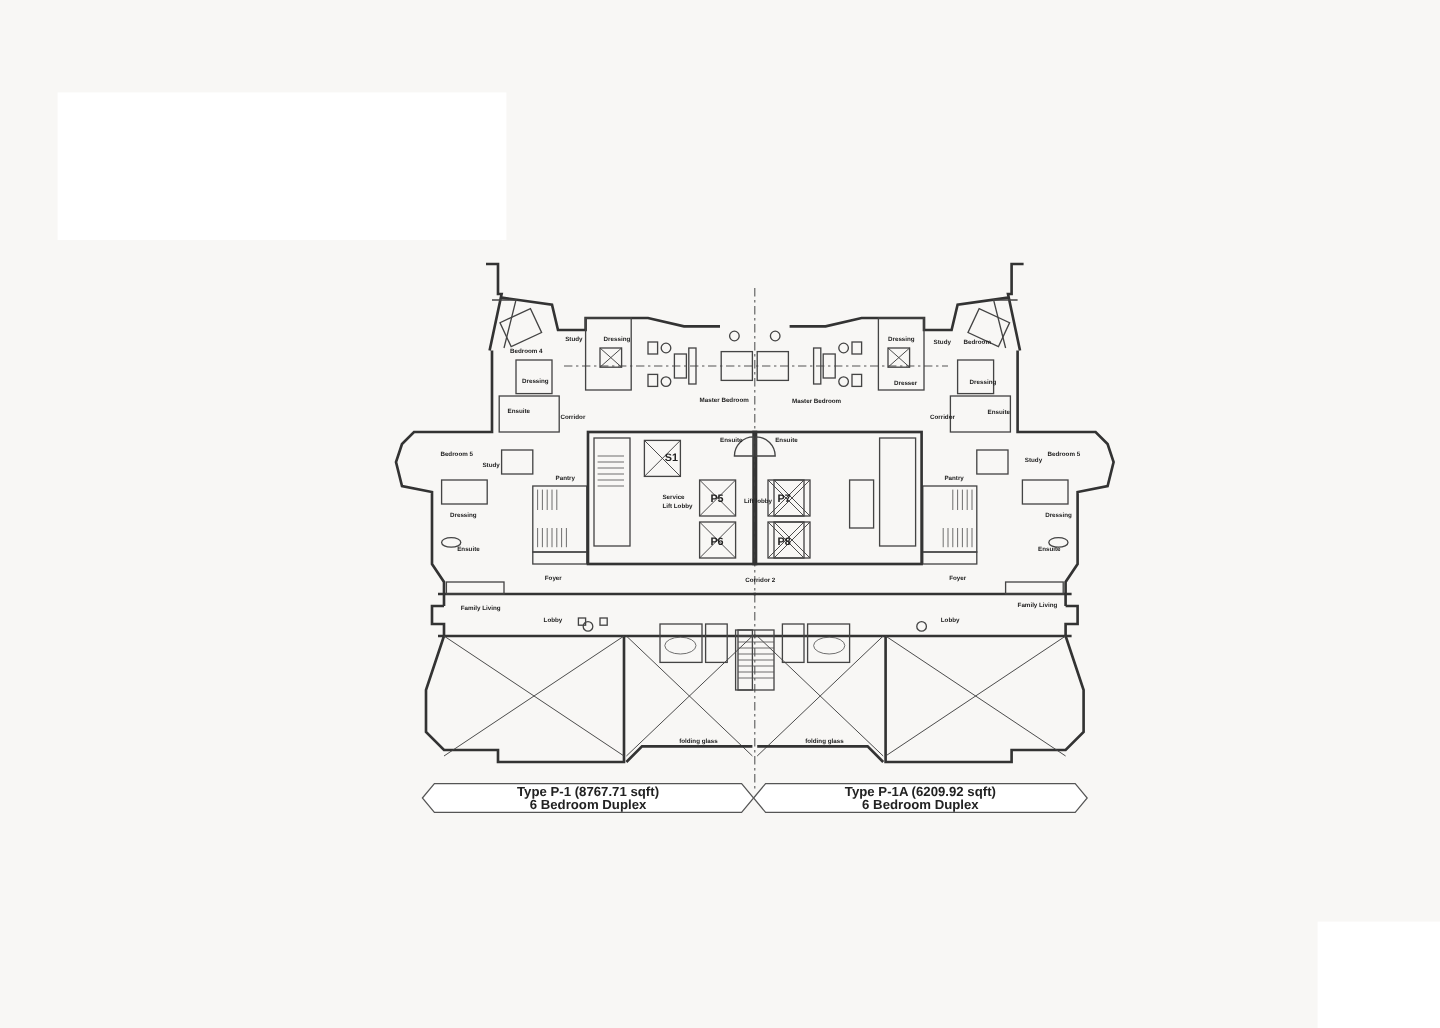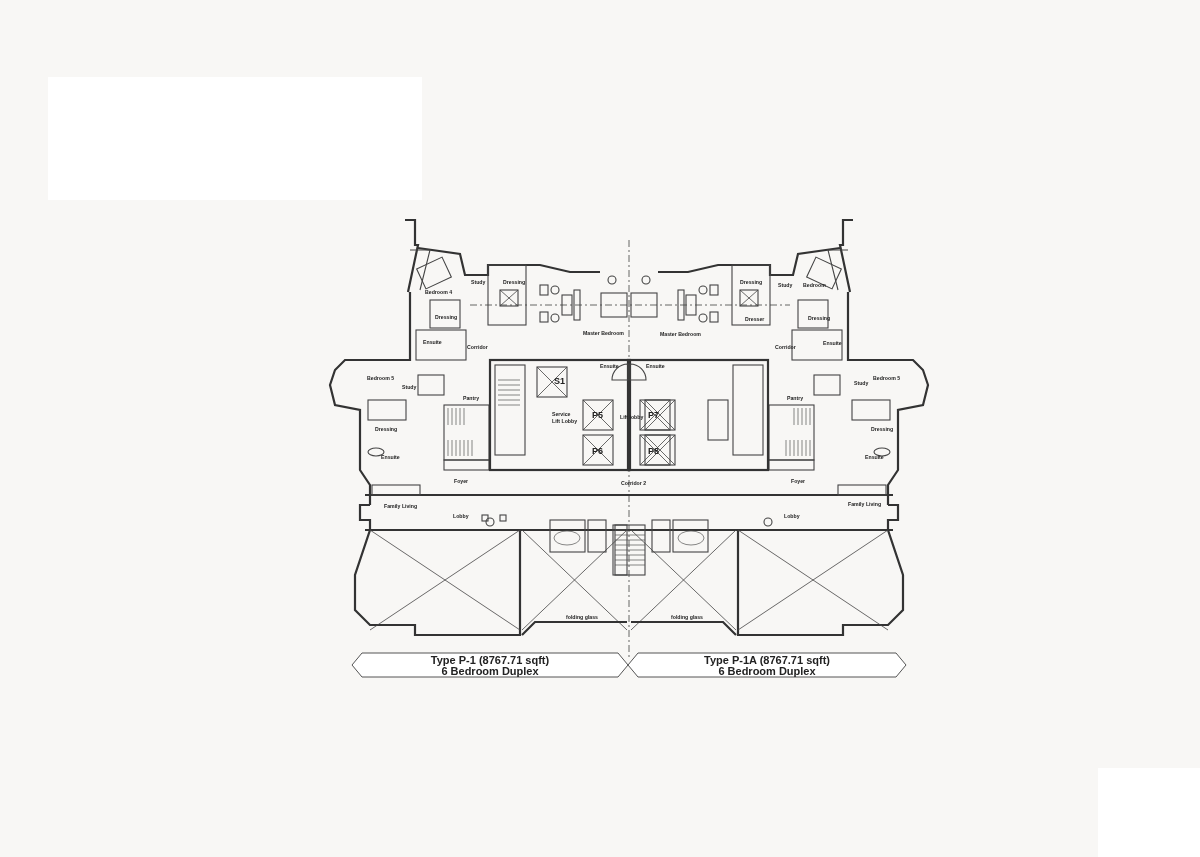--- a/index.html
+++ b/index.html
@@ -247,15 +247,15 @@
 
   <polygon points="352,665 362,653 618,653 628,665 618,677 362,677" fill="#fff" stroke="#555" stroke-width="1"></polygon>
   <polygon points="628,665 638,653 896,653 906,665 896,677 638,677" fill="#fff" stroke="#555" stroke-width="1"></polygon>
 </svg>
 
 <div class="banner-text" style="left:362px; width:256px;">
   <div>Type P-1 (8767.71 sqft)</div>
   <div>6 Bedroom Duplex</div>
 </div>
 <div class="banner-text" style="left:638px; width:258px;">
-  <div>Type P-1A (8767.71 sqft)</div>
+  <div>Type P-1A (6209.92 sqft)</div>
   <div>6 Bedroom Duplex</div>
 </div>
 
 </body></html>

